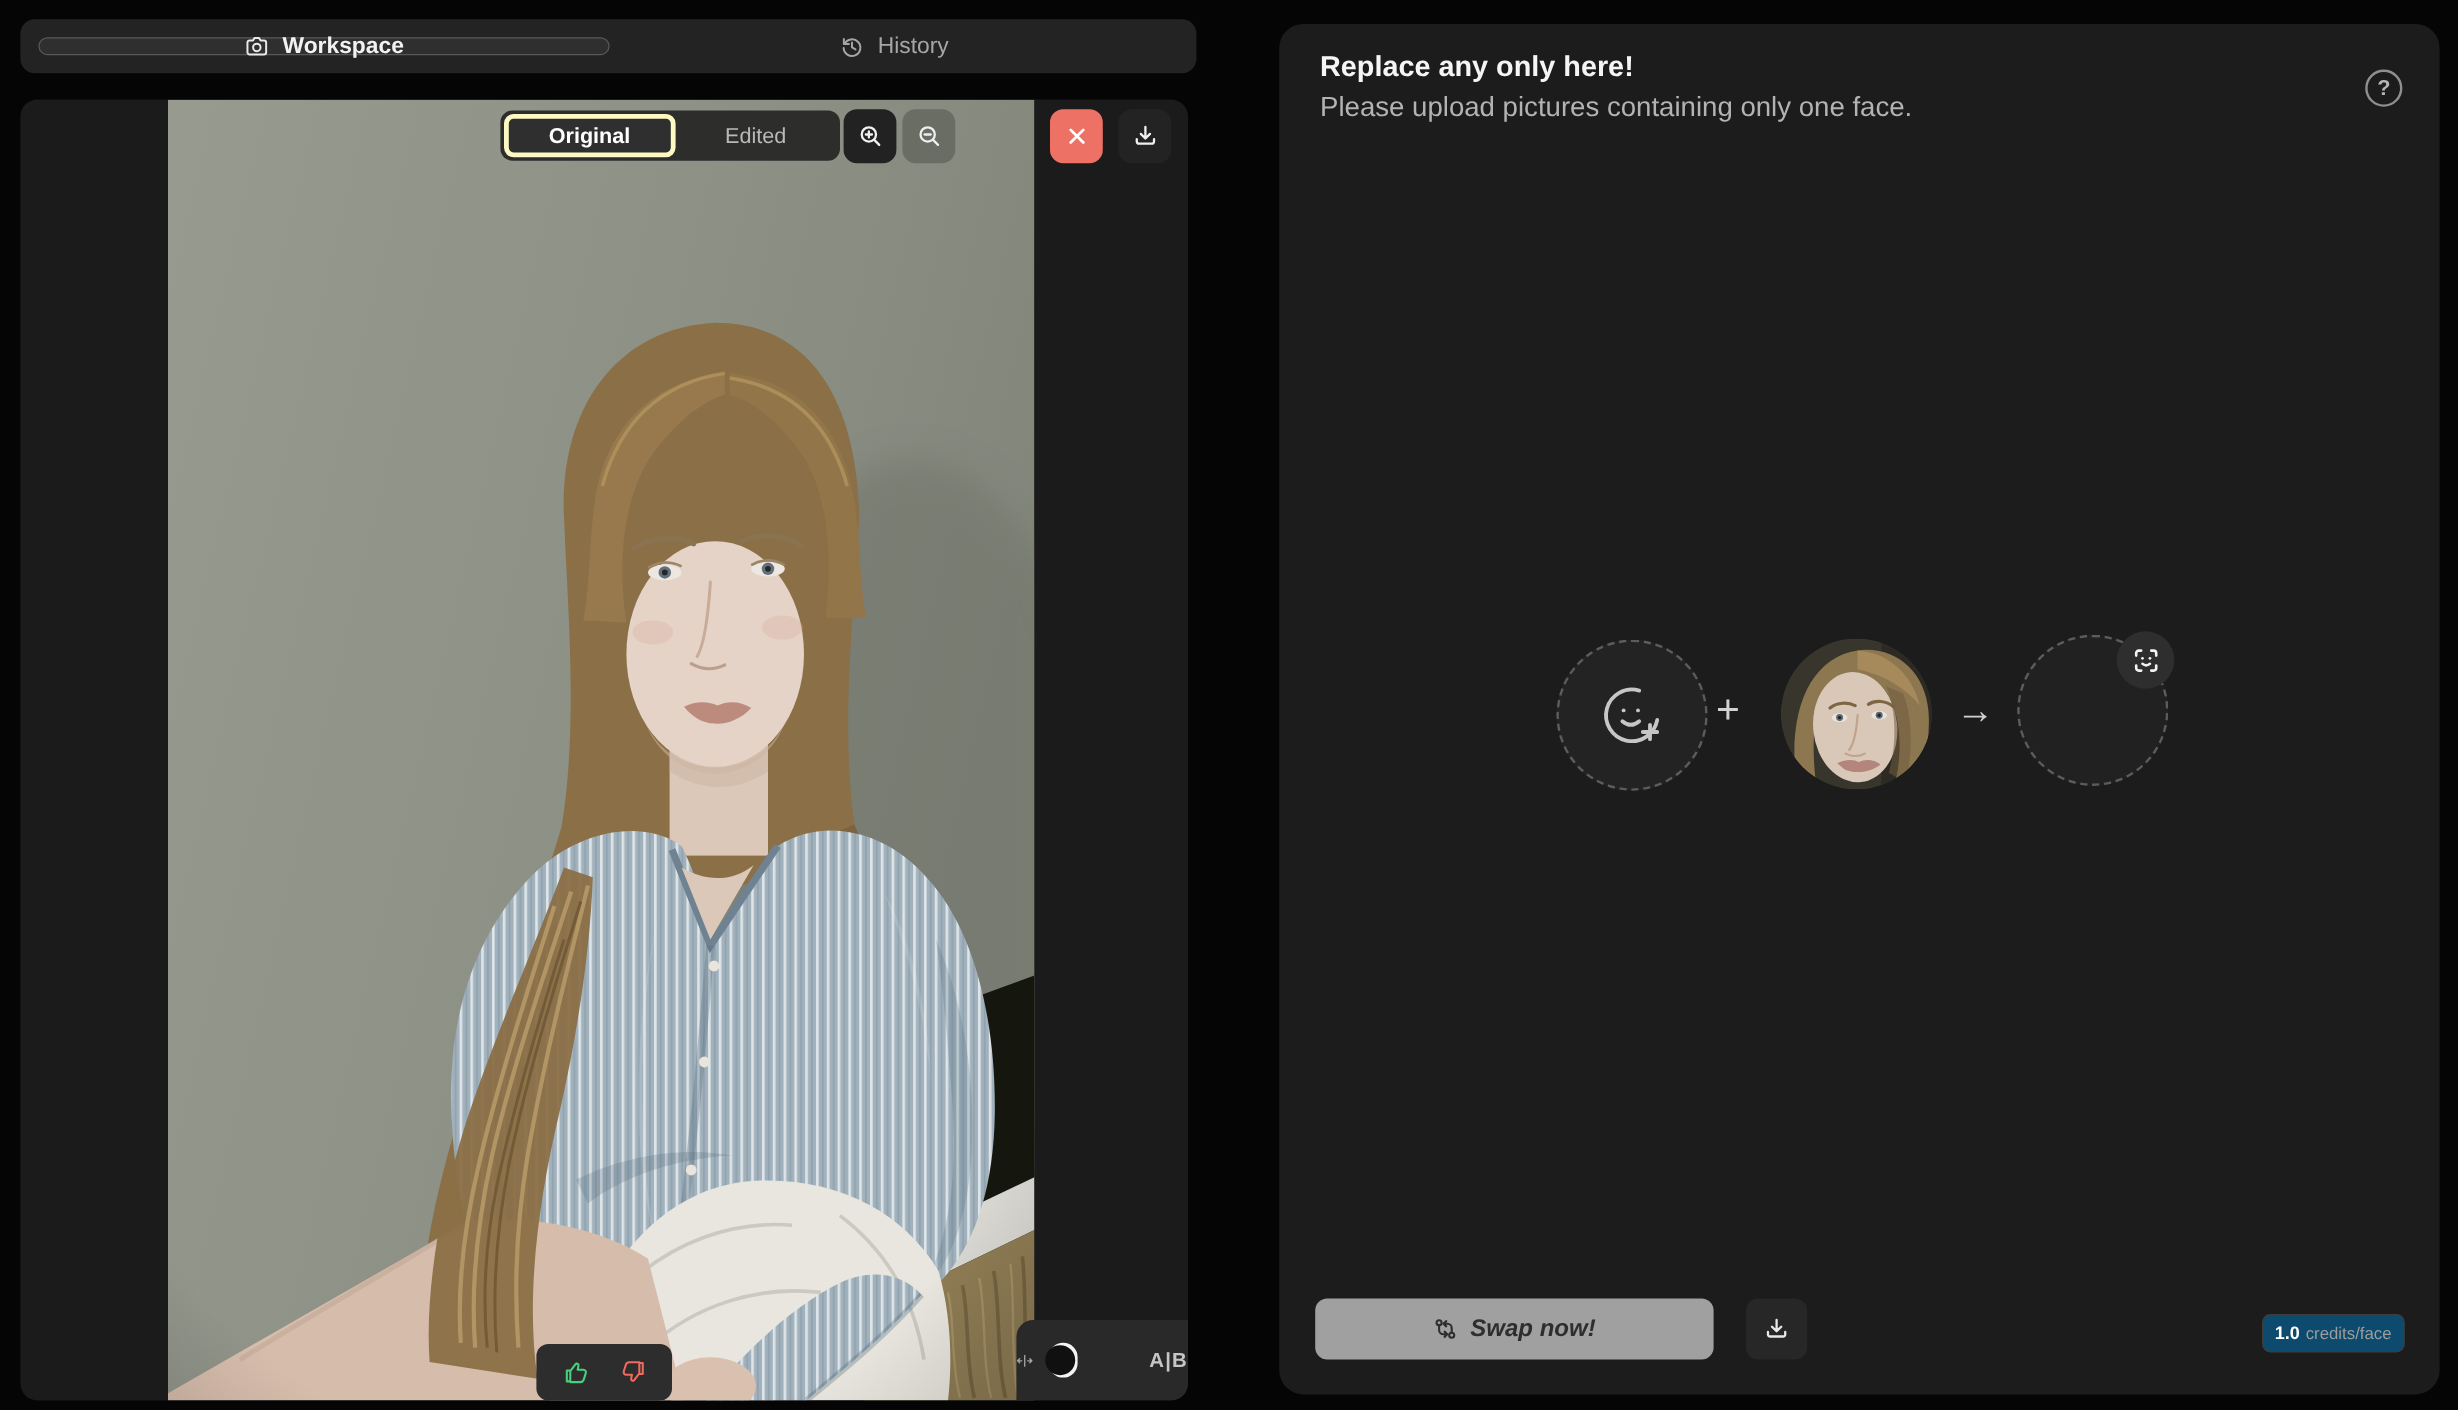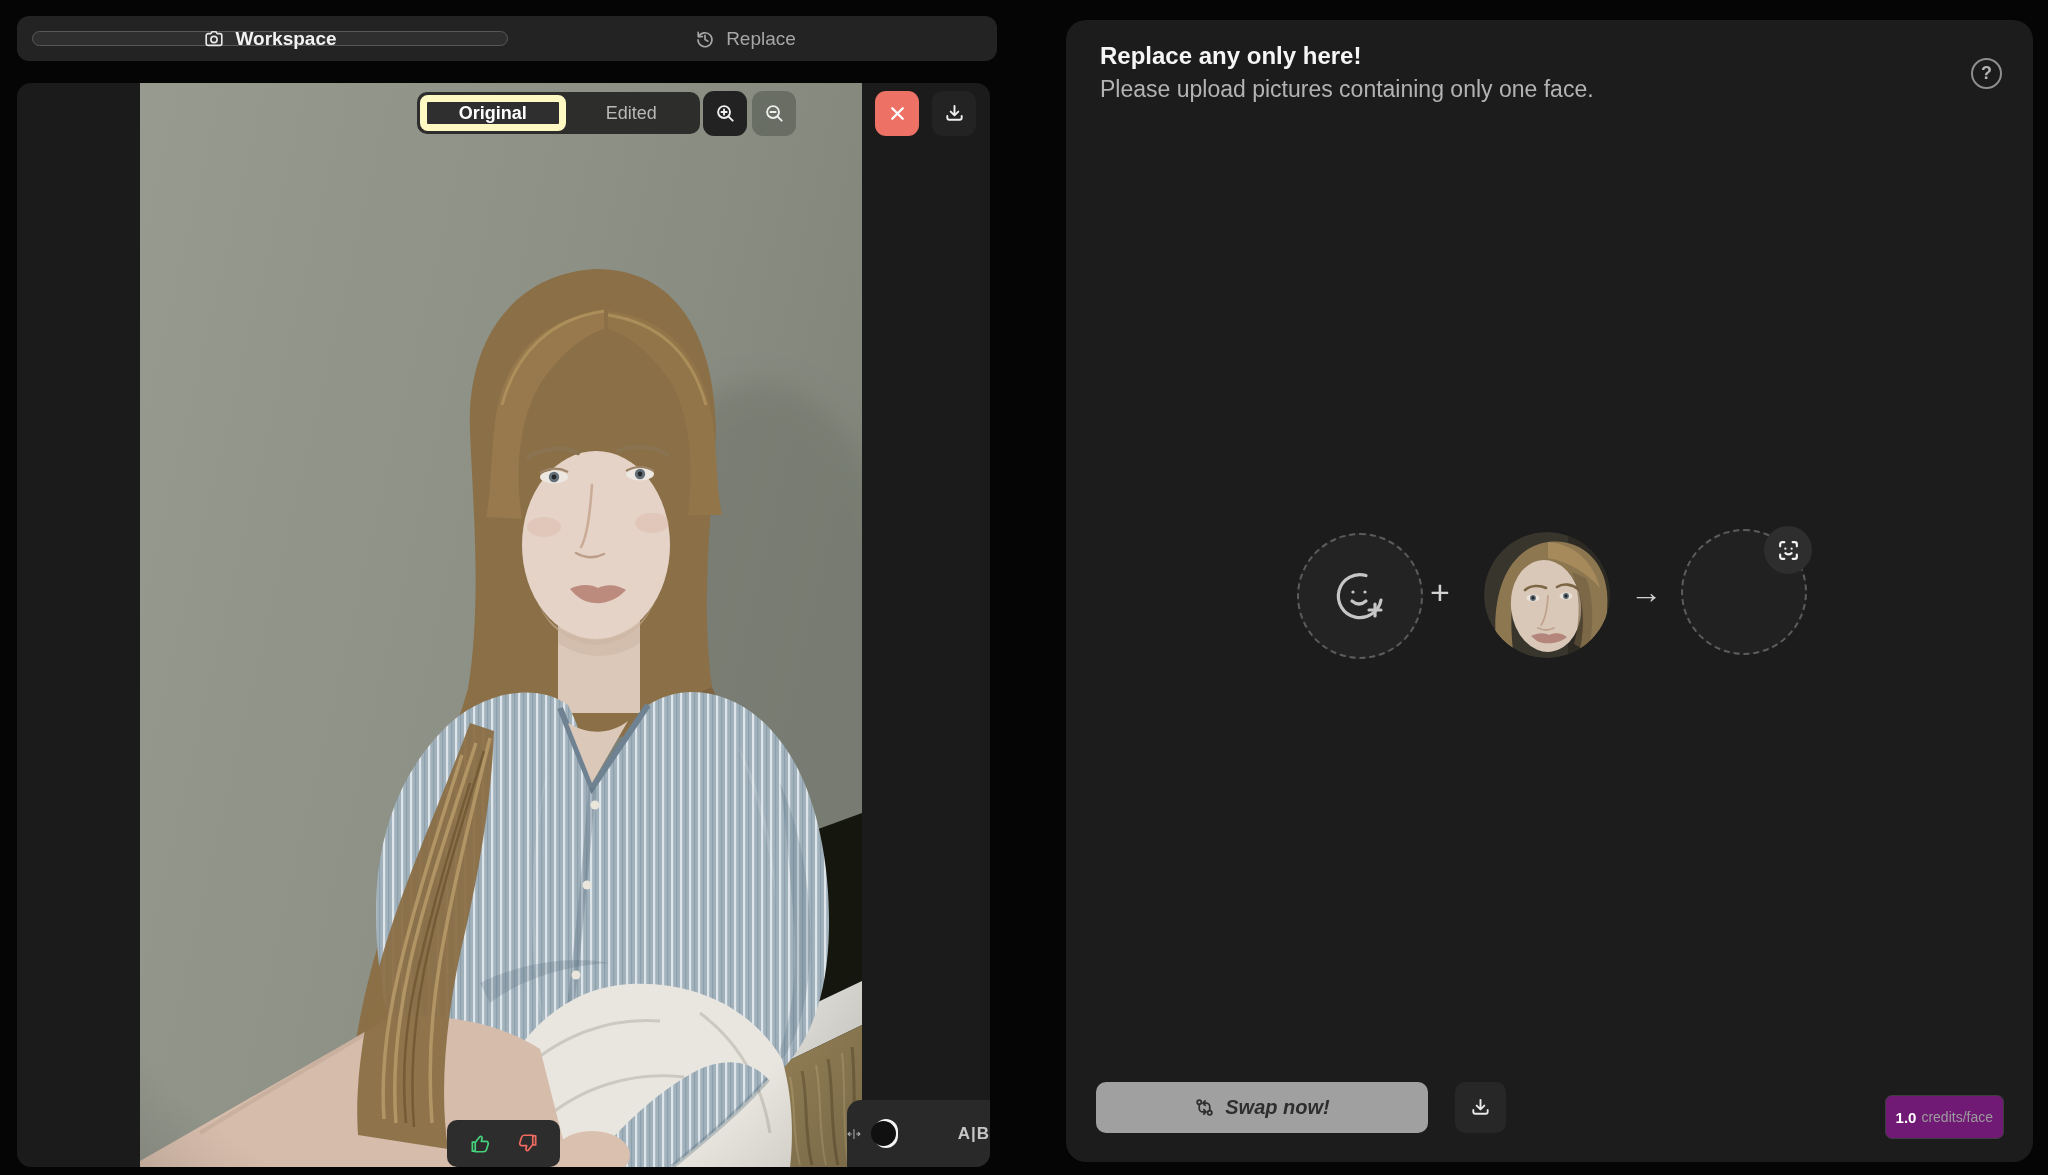--- a/index.html
+++ b/index.html
@@ -12,21 +12,21 @@
   .tab.active { background:#2f2f2f; border:1px solid #585858; color:#f2f2f2; font-weight:700; }
   .tab svg { width:22px; height:22px; }
 
   
   .workspace { left:17px; top:83px; width:973px; height:1084px; background:#1b1b1b; border-radius:14px; overflow:hidden; }
   .photo { position:absolute; left:123px; top:0; width:722px; height:1084px; }
 
   
   .seg { position:absolute; left:400px; top:9px; width:283px; height:42px; background:rgba(38,38,38,.93); border-radius:10px; display:flex; padding:3px; z-index:5; }
   .seg .opt { flex:1; display:flex; align-items:center; justify-content:center; font-size:18px; color:#b9b9b9; border-radius:8px; cursor:pointer; }
-  .seg .opt.active { background:#2f2f2f; border:7px solid #fef9c3; color:#ffffff; font-weight:700; }
+  .seg .opt.active { background:#2f2f2f; border:4px solid #fef9c3; color:#ffffff; font-weight:700; }
   .tbtn { position:absolute; top:8px; width:44px; height:45px; border-radius:11px; display:flex; align-items:center; justify-content:center; z-index:5; cursor:pointer; }
   .tbtn svg { width:23px; height:23px; }
   .btn-zoom-in  { left:686px; background:#222222; }
   .btn-zoom-out { left:735px; background:rgba(80,86,76,.55); }
   .btn-close    { left:858px; background:#ee7165; }
   .btn-dl-left  { left:915px; background:#232323; }
 
   
   .thumbs { position:absolute; left:430px; top:1037px; width:113px; height:47px; background:#2d2d2d; border-radius:10px; display:flex; align-items:center; justify-content:center; gap:24px; z-index:6; }
   .thumbs svg { width:23px; height:23px; cursor:pointer; }
@@ -47,42 +47,42 @@
   .circle { position:absolute; width:126px; height:126px; border-radius:50%; }
   .dashed { border:2px dashed #5c5c5c; background:#232323; display:flex; align-items:center; justify-content:center; cursor:pointer; }
   .upl-src { left:231px; top:513px; }
   .upl-res { left:615px; top:509px; background:#212121; }
   .face-thumb { left:418px; top:512px; overflow:hidden; cursor:pointer; }
   .glyph { position:absolute; color:#d2d2d2; font-size:34px; font-weight:400; }
   .scanbtn { position:absolute; left:698px; top:506px; width:48px; height:48px; border-radius:50%; background:#2e2e2e; display:flex; align-items:center; justify-content:center; cursor:pointer; }
 
   .swapbtn { position:absolute; left:30px; top:1062px; width:332px; height:51px; background:#a0a0a0; border-radius:10px; display:flex; align-items:center; justify-content:center; gap:10px; color:#2e2e2e; font-size:20px; font-weight:700; cursor:pointer;font-style:italic; }
   .dlbtn2 { position:absolute; left:389px; top:1062px; width:51px; height:51px; background:#272727; border-radius:10px; display:flex; align-items:center; justify-content:center; cursor:pointer; }
-  .credits { position:absolute; right:29px; top:1075px; height:44px; background:#701a75; border:1px solid #3e3e3e; border-radius:7px; display:flex; align-items:center; gap:5px; padding:0 10px; }
+  .credits { position:absolute; right:29px; top:1075px; height:32px; background:#0c4a6e; border:1px solid #3e3e3e; border-radius:7px; display:flex; align-items:center; gap:5px; padding:0 10px; }
   .credits .val { color:#ffffff; font-weight:700; font-size:15px; }
   .credits .unit { color:#9c9c9c; font-size:14px;text-align:center; }
 </style>
 </head>
 <body>
 
 <div class="abs tabbar">
   <div class="tab active">
     <svg viewBox="0 0 24 24" fill="none" stroke="#e8e8e8" stroke-width="1.8" stroke-linejoin="round">
       <path d="M3.5 8.2 a2 2 0 0 1 2-2 H8.6 l1.3-2.1 h4.2 l1.3 2.1 h3.1 a2 2 0 0 1 2 2 V17 a2 2 0 0 1-2 2 H5.5 a2 2 0 0 1-2-2 Z"></path>
       <circle cx="12" cy="12.6" r="3.4"></circle>
     </svg>
     <span>Workspace</span>
   </div>
   <div class="tab">
     <svg viewBox="0 0 24 24" fill="none" stroke="#a6a6a6" stroke-width="1.8" stroke-linecap="round" stroke-linejoin="round">
       <path d="M5.2 9.4 A7.6 7.6 0 1 1 4.4 13"></path>
       <path d="M4.6 4.8 V9.4 H9.2"></path>
       <path d="M12 8 v4.6 l3.2 1.8"></path>
     </svg>
-    <span>Replace</span>
+    <span>History</span>
   </div>
 </div>
 
 <div class="abs workspace">
 
   <svg class="photo" viewBox="0 0 722 1084" preserveAspectRatio="none">
     <defs>
       <linearGradient id="wall" x1="0" y1="0" x2="1" y2="0.35">
         <stop offset="0" stop-color="#979a8e"></stop>
           <stop offset="0.6" stop-color="#8d9085"></stop>

